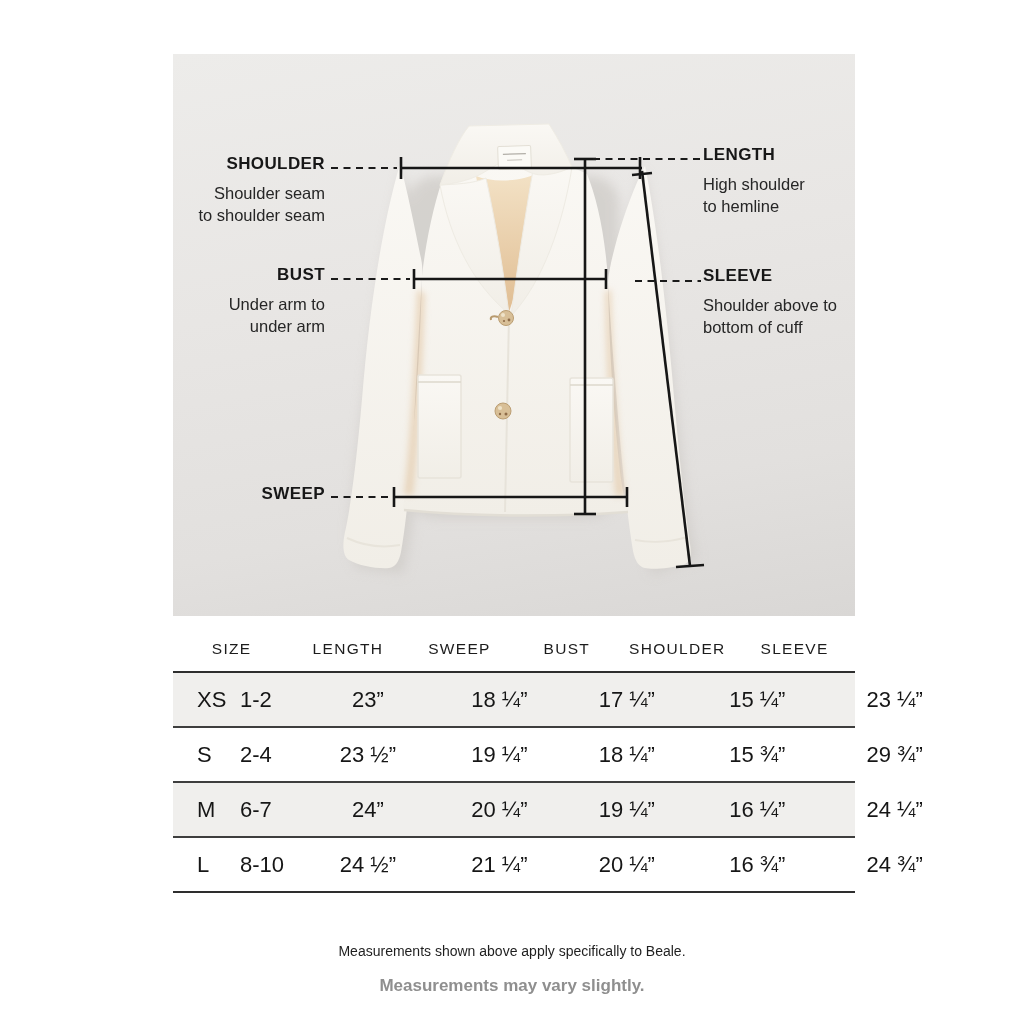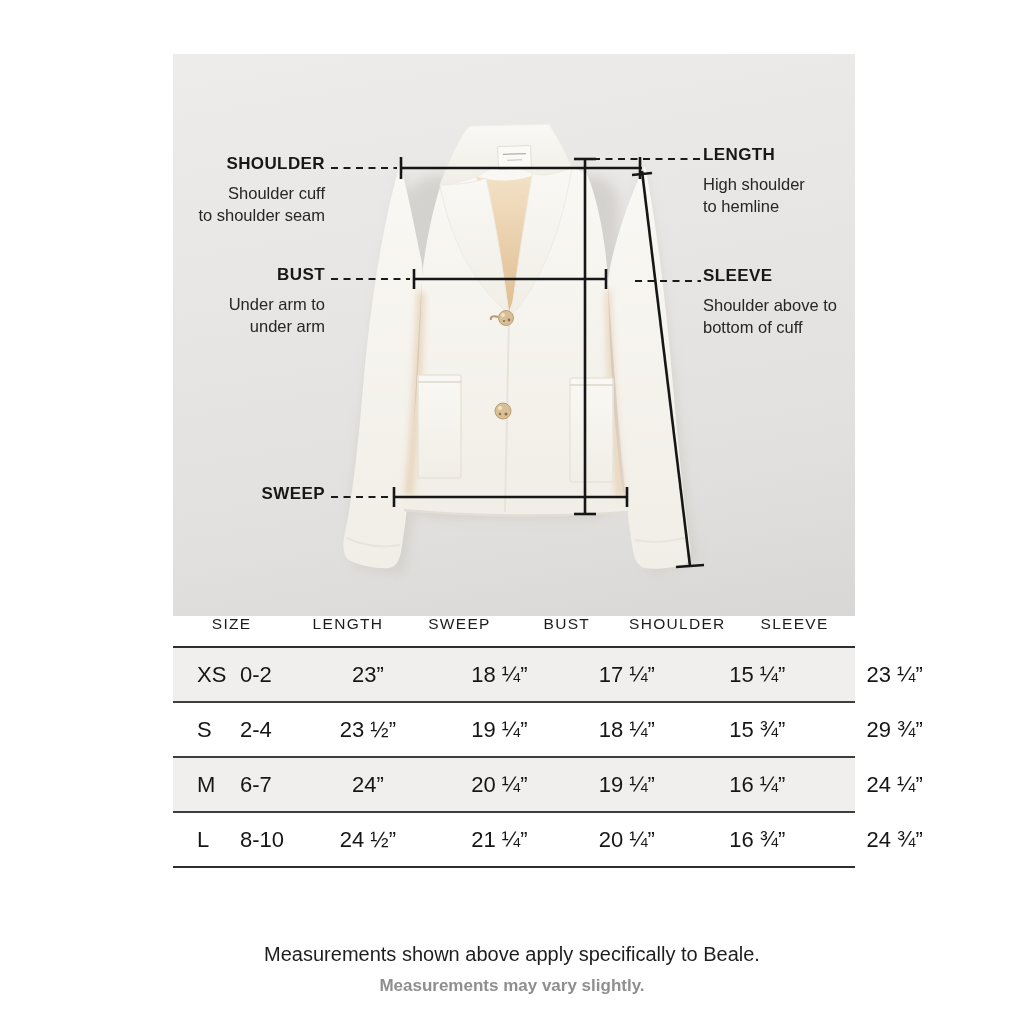--- a/index.html
+++ b/index.html
@@ -27,21 +27,21 @@
   .annot.right { left: 530px; width: 156px; text-align: left; }
   .annot-label {
     font-weight: 700; font-size: 17px; letter-spacing: .4px; color: #171717;
   }
   .annot-desc {
     margin-top: 8px; font-size: 16.5px; line-height: 22px; color: #262626;
   }
   .annot-desc span { display: block; }
 
   
-  .size-table { position: absolute; left: 173px; top: 586px; width: 682px; }
+  .size-table { position: absolute; left: 173px; top: 611px; width: 682px; }
   .trow {
     display: grid;
     grid-template-columns: 17.2% 16.9% 15.8% 15.7% 16.7% 17.7%;
     align-items: center;
   }
   .thead {
     height: 46px;
     font-size: 15.5px; letter-spacing: 1.3px; color: #1c1c1c;
     border-bottom: 2px solid #2e2e2e;
   }
@@ -53,21 +53,21 @@
   }
   .body-row:nth-child(even) { background: #f0efed; }
   .body-row:last-child { border-bottom: 2px solid #2e2e2e; }
   .cell { text-align: center; }
   .size-cell { display: flex; justify-content: flex-start; padding-left: 24px; text-align: left; }
   .size-letter { display: inline-block; width: 43px; }
 
   
   .footer-primary {
     position: absolute; left: 0; top: 927px; width: 100%;
-    text-align: center; font-size: 20px; color: #1e1e1e;
+    text-align: center; font-size: 14px; color: #1e1e1e;
   }
   .footer-secondary {
     position: absolute; left: 0; top: 960px; width: 100%;
     text-align: center; font-size: 17px; color: #8f8f8f; font-weight: bold;
   }
 </style>
 </head>
 <body>
 
 <div class="page">
@@ -185,21 +185,21 @@
         <line x1="420" y1="105" x2="528" y2="105"></line>
         <line x1="158" y1="225" x2="237" y2="225"></line>
         <line x1="462" y1="227" x2="528" y2="227"></line>
         <line x1="158" y1="443" x2="217" y2="443"></line>
       </g>
     </svg>
 
     <div class="annot left" style="top:100px">
       <div class="annot-label">SHOULDER</div>
       <div class="annot-desc">
-        <span>Shoulder cuff</span>
+        <span>Shoulder seam</span>
         <span>to shoulder seam</span>
       </div>
     </div>
 
     <div class="annot right" style="top:91px">
       <div class="annot-label">LENGTH</div>
       <div class="annot-desc">
         <span>High shoulder</span>
         <span>to hemline</span>
       </div>
@@ -232,21 +232,21 @@
       <div class="cell">LENGTH</div>
       <div class="cell">SWEEP</div>
       <div class="cell">BUST</div>
       <div class="cell">SHOULDER</div>
       <div class="cell">SLEEVE</div>
     </div>
 
     <div class="trow body-row">
       <div class="cell size-cell">
         <span class="size-letter">XS</span>
-        <span class="size-range">0-2</span>
+        <span class="size-range">1-2</span>
       </div>
       <div class="cell">23”</div>
       <div class="cell">18 ¼”</div>
       <div class="cell">17 ¼”</div>
       <div class="cell">15 ¼”</div>
       <div class="cell">23 ¼”</div>
     </div>
 
     <div class="trow body-row">
       <div class="cell size-cell">

